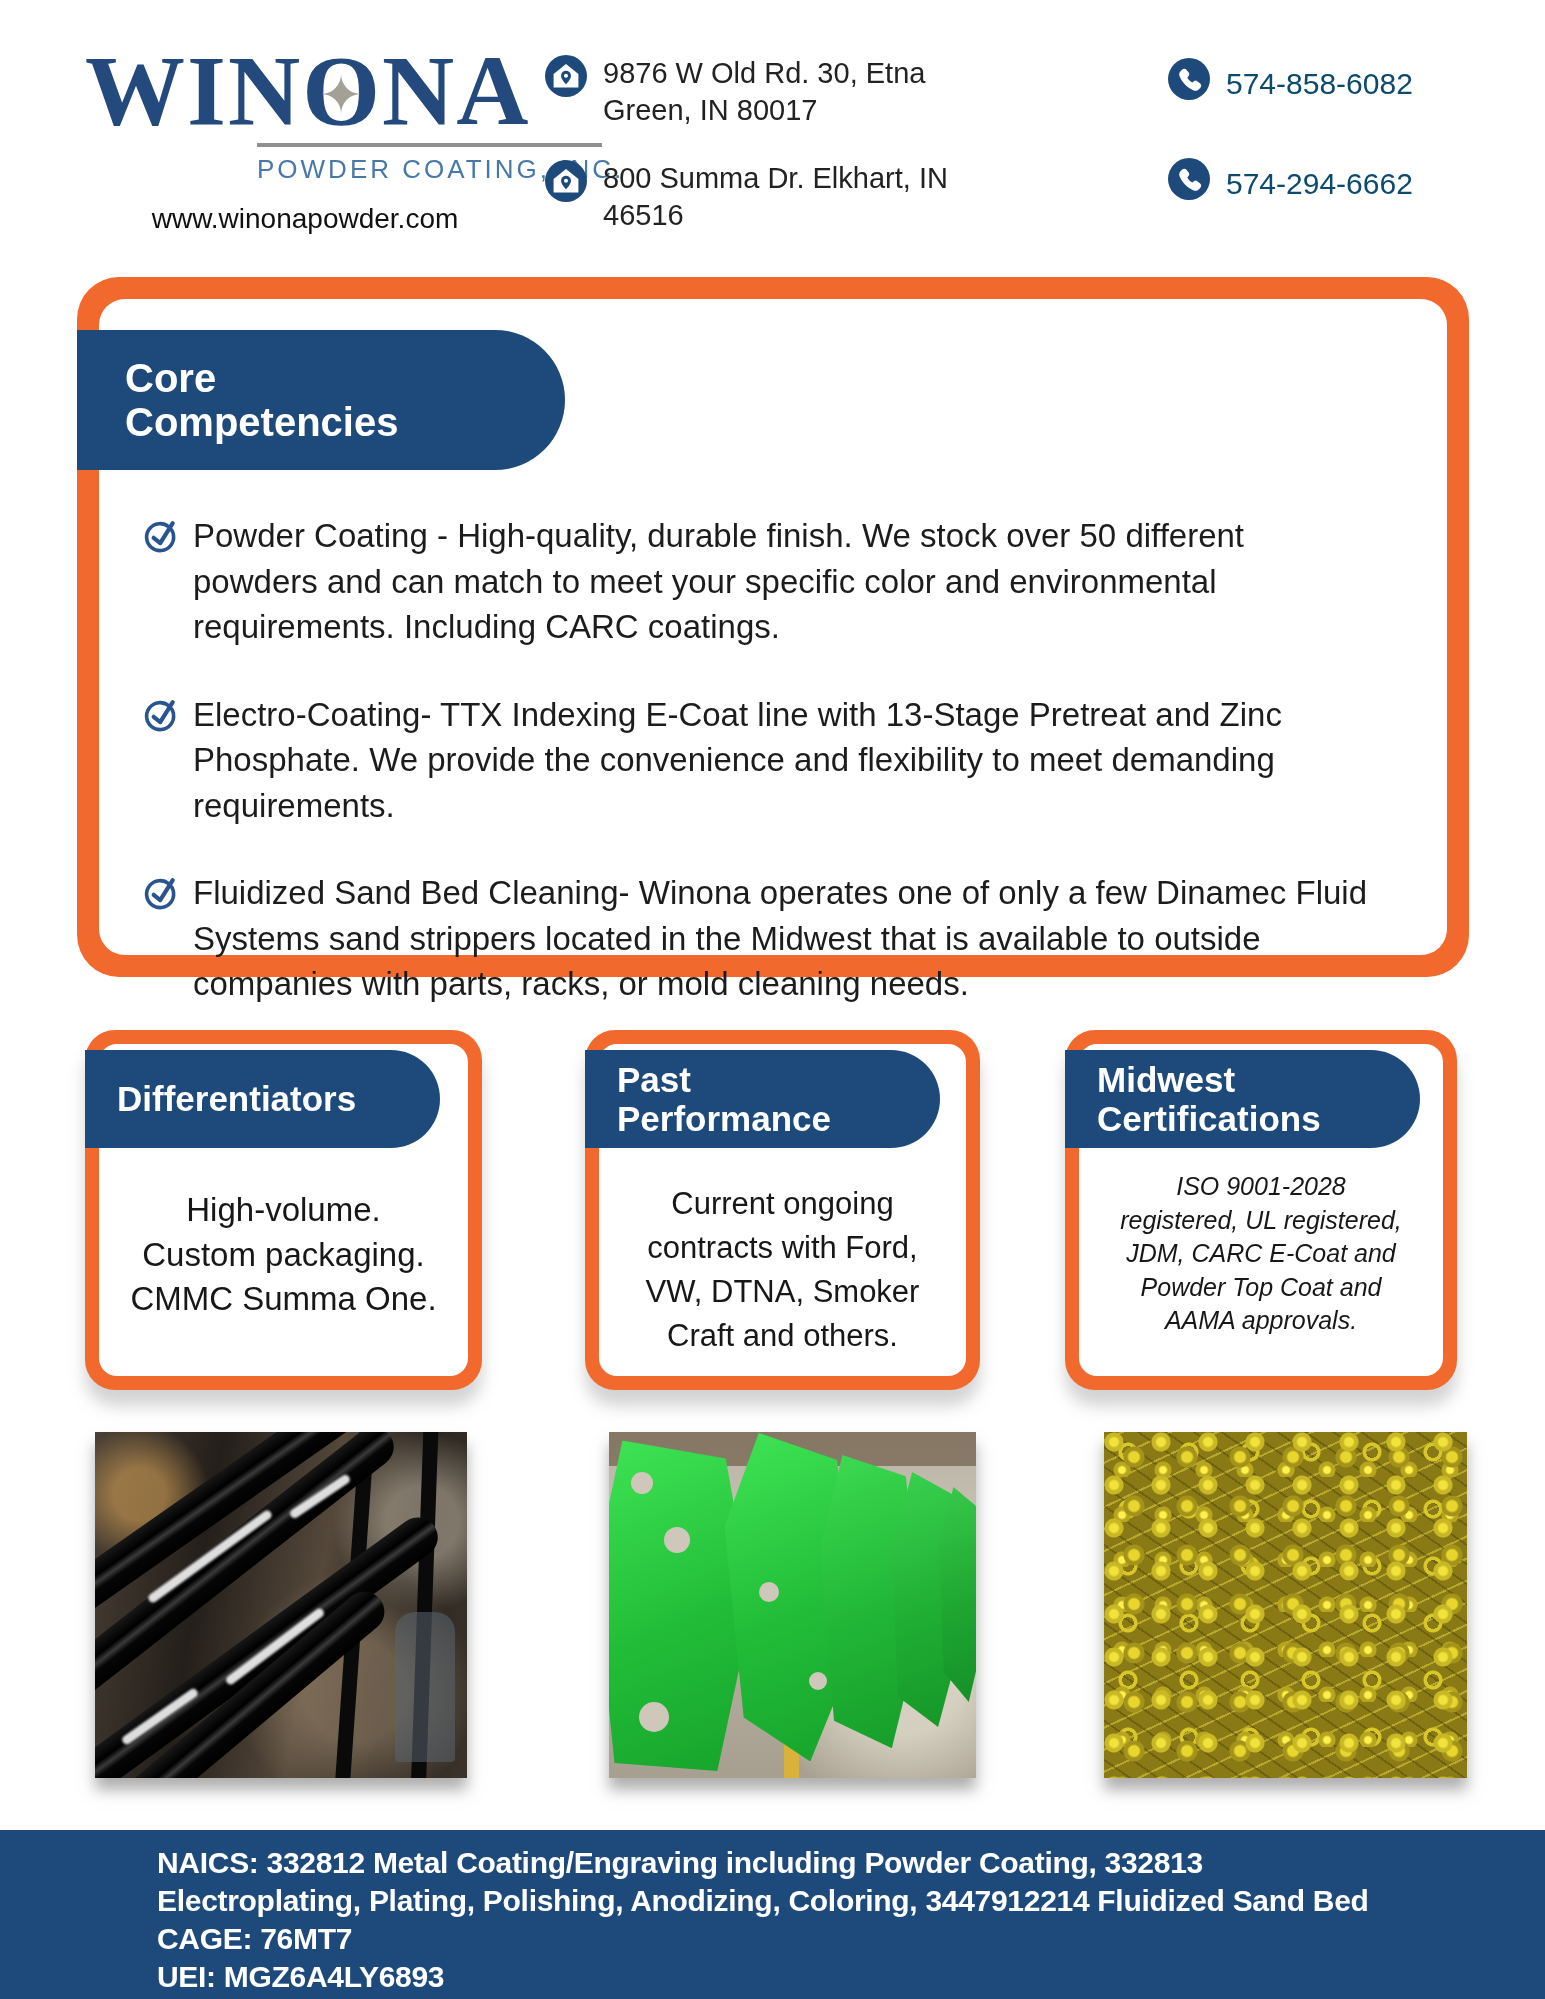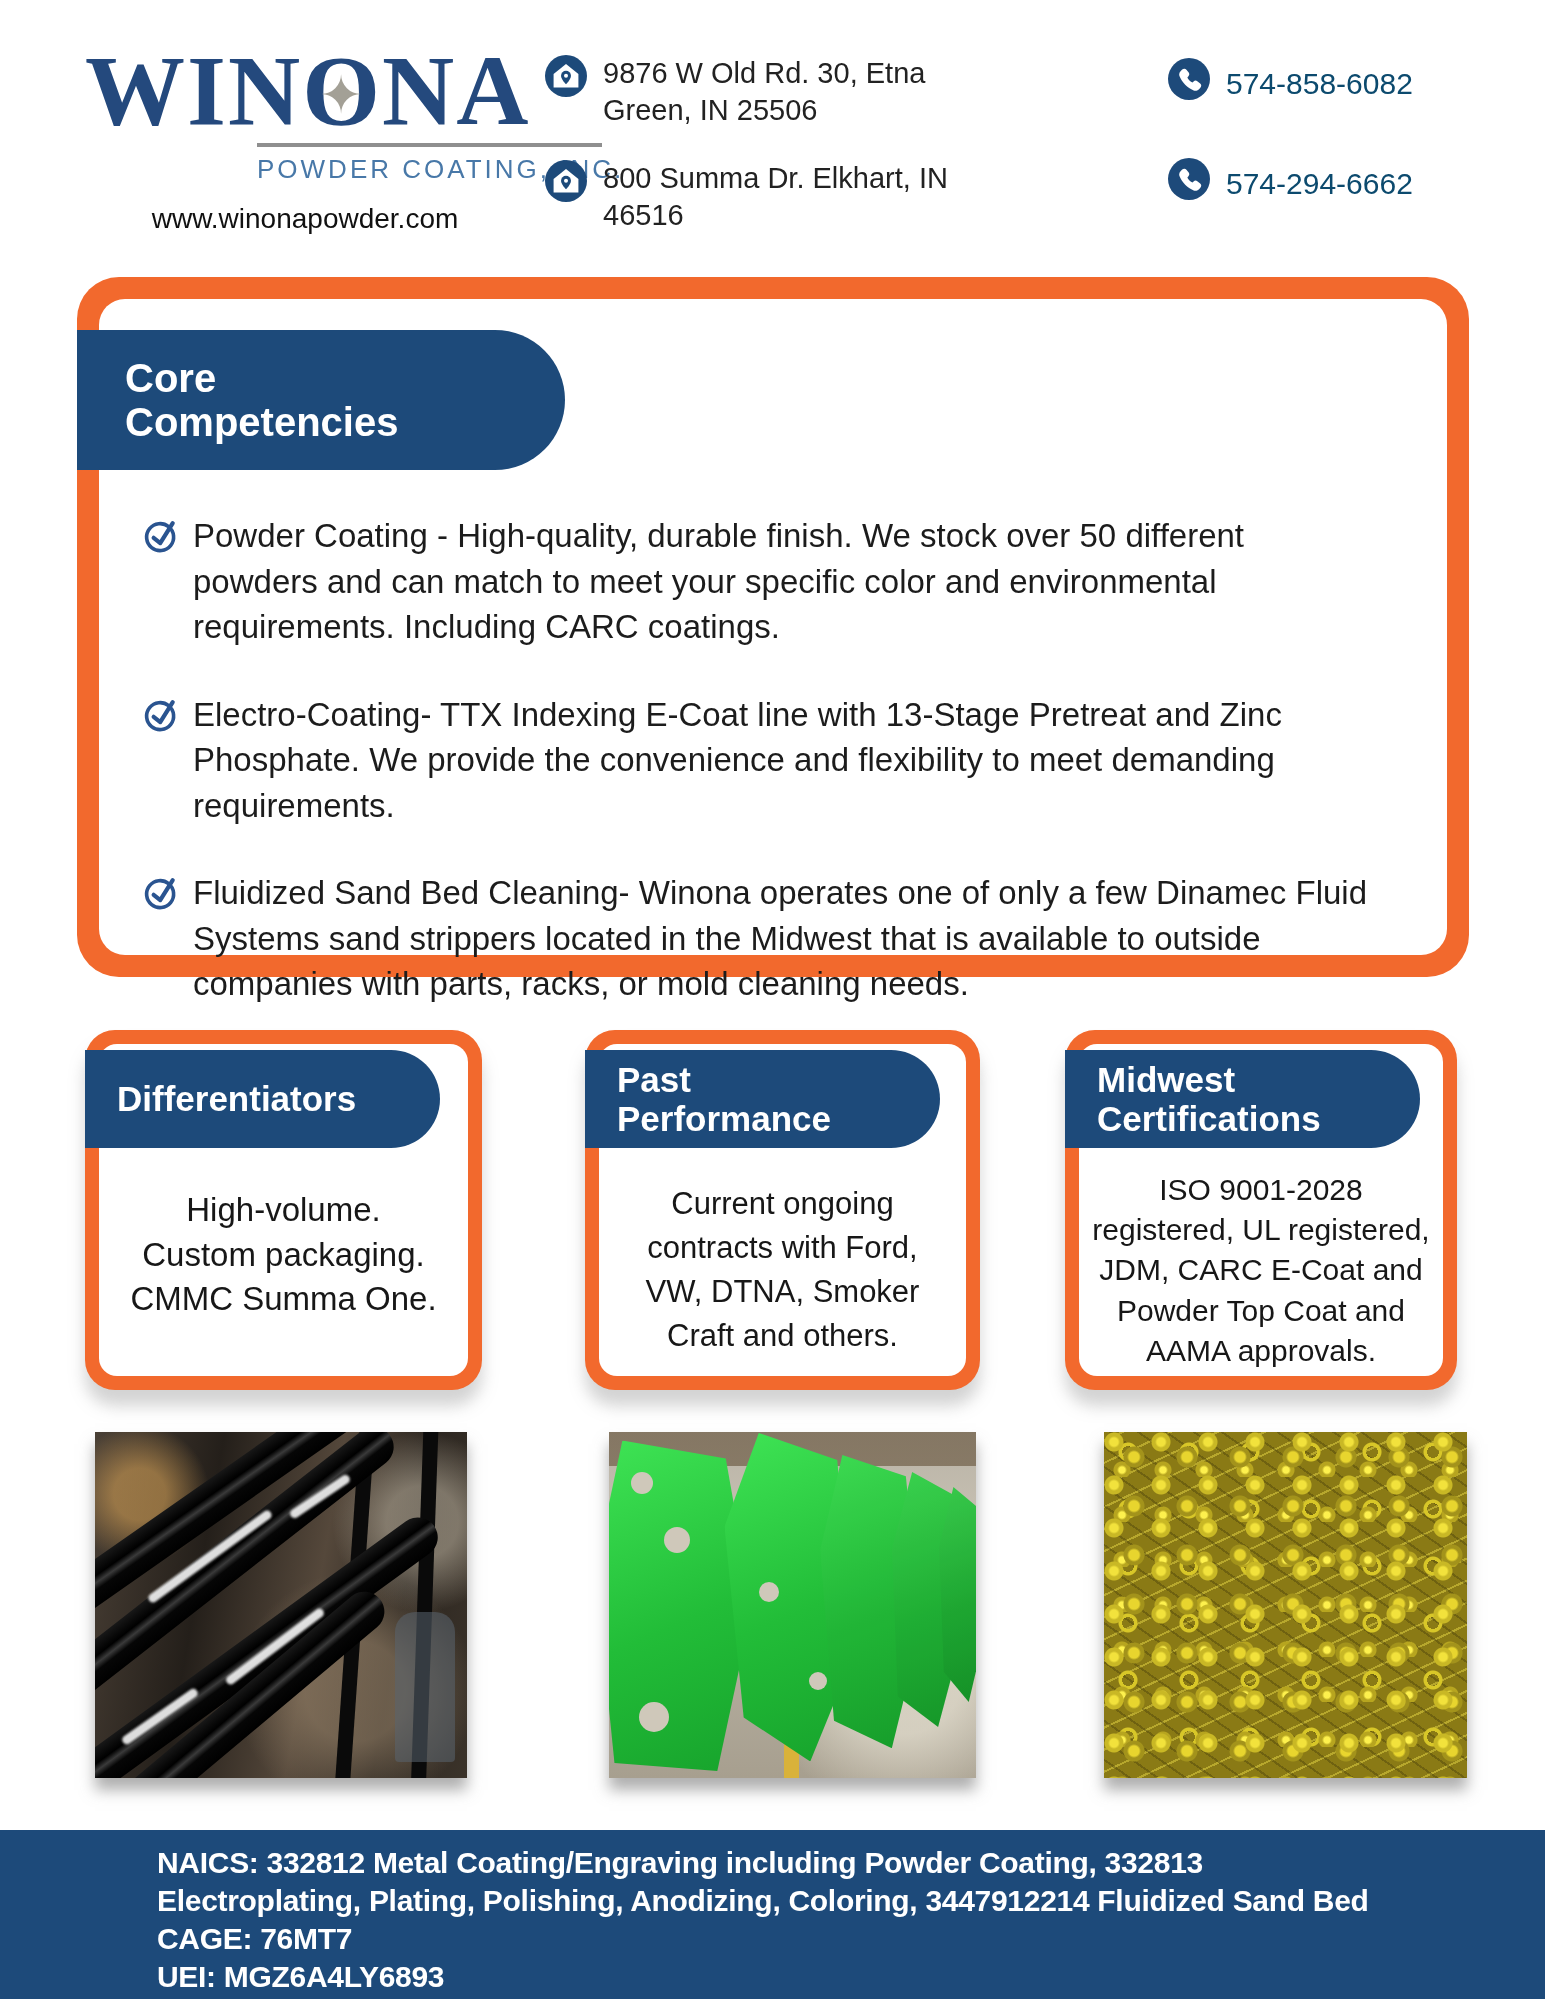--- a/index.html
+++ b/index.html
@@ -64,21 +64,21 @@
   }
   #col-1 { left:85px;  width:397px; }
   #col-2 { left:585px; width:395px; }
   #col-3 { left:1065px;width:392px; }
   #col-1 .col-pill { width:355px; }
   #col-2 .col-pill { width:355px; }
   #col-3 .col-pill { width:355px; }
   .col-body { position:absolute; left:16px; right:16px; text-align:center; color:#171717; }
   #col-1 .col-body { top:158px; font-size:33px; line-height:1.35; }
   #col-2 .col-body { top:152px; font-size:31px; line-height:1.42; }
-  #col-3 .col-body { top:140px; font-size:30px; line-height:1.34; }
+  #col-3 .col-body { top:140px; font-size:25px; line-height:1.34;font-style:italic; }
 
   
   .photo {
     position:absolute; top:1432px; height:346px; overflow:hidden;
     box-shadow:0 12px 14px rgba(110,110,110,0.55);
   }
   #photo-1 { left:95px;  width:372px;
     background:
       radial-gradient(circle at 12% 18%, rgba(225,170,90,0.55) 0 26px, rgba(225,170,90,0) 70px),
       radial-gradient(circle at 88% 26%, rgba(205,195,175,0.5) 0 36px, rgba(205,195,175,0) 90px),
@@ -137,21 +137,21 @@
   <div class="website">www.winonapowder.com</div>
 
   <div class="contact-row" style="left:545px; top:55px;">
     <svg class="circle-icon" viewBox="0 0 44 44">
       <circle cx="22" cy="22" r="22" fill="#1D4A7A"></circle>
       <path d="M22 9.5 L35 20 V34 H9 V20 Z" fill="#ffffff"></path>
       <path d="M22 16.5 a5.2 5.2 0 0 1 5.2 5.2 c0 3.8 -5.2 9 -5.2 9 s-5.2 -5.2 -5.2 -9 a5.2 5.2 0 0 1 5.2 -5.2 z" fill="#1D4A7A"></path>
       <circle cx="22" cy="21.8" r="2.1" fill="#ffffff"></circle>
     </svg>
     <div class="contact-text pre">9876 W Old Rd. 30, Etna
-Green, IN 25506</div>
+Green, IN 80017</div>
   </div>
 
   <div class="contact-row" style="left:545px; top:160px;">
     <svg class="circle-icon" viewBox="0 0 44 44">
       <circle cx="22" cy="22" r="22" fill="#1D4A7A"></circle>
       <path d="M22 9.5 L35 20 V34 H9 V20 Z" fill="#ffffff"></path>
       <path d="M22 16.5 a5.2 5.2 0 0 1 5.2 5.2 c0 3.8 -5.2 9 -5.2 9 s-5.2 -5.2 -5.2 -9 a5.2 5.2 0 0 1 5.2 -5.2 z" fill="#1D4A7A"></path>
       <circle cx="22" cy="21.8" r="2.1" fill="#ffffff"></circle>
     </svg>
     <div class="contact-text pre">800 Summa Dr. Elkhart, IN

